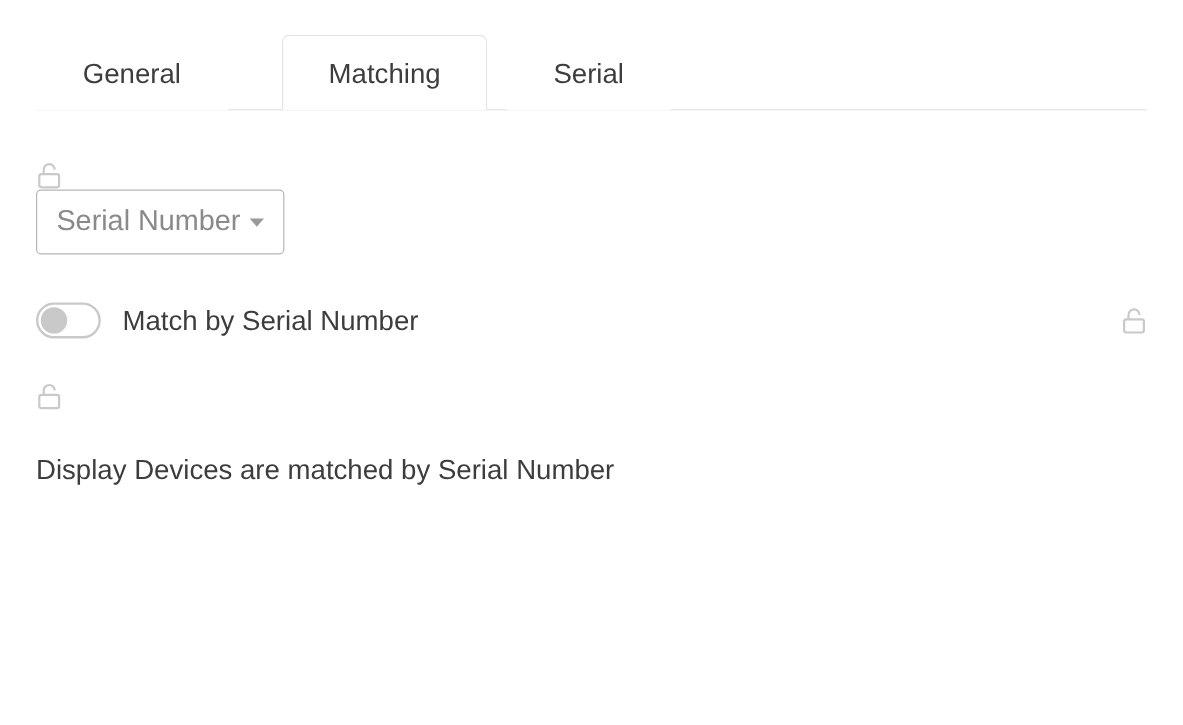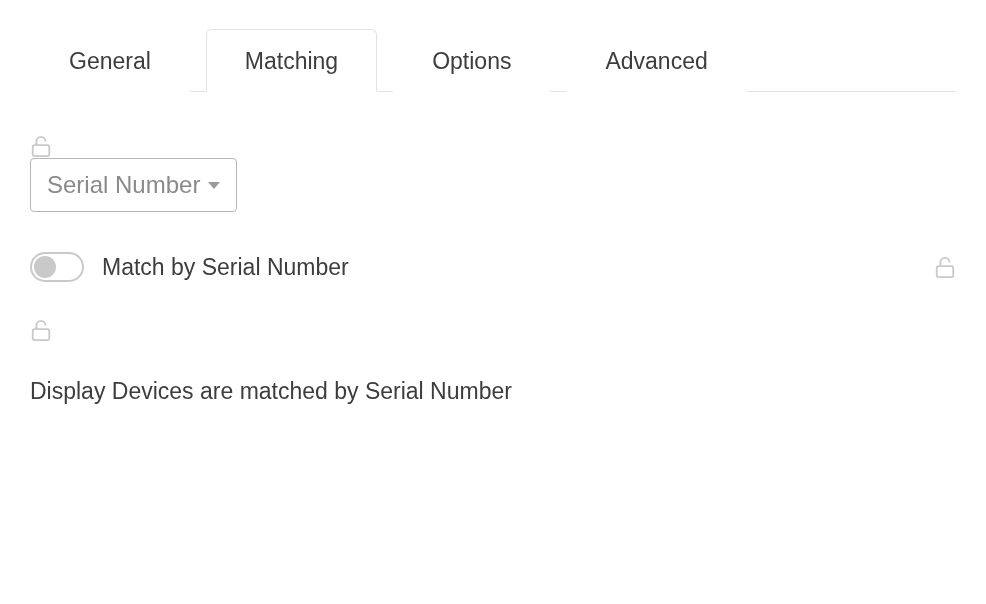--- a/index.html
+++ b/index.html
@@ -24,20 +24,21 @@
       border: 1px solid transparent;
       border-bottom: none;
       position: relative;
       top: 1px;
       background: #fff;
       border-radius: 6px 6px 0 0;
     }
     .tab.active {
       border-color: #e3e3e3;
       border-bottom: 1px solid #fff;
+      margin-left: 29px;
     }
     .content {
       padding-top: 42px;
     }
     .field-label {
       font-size: 23px;
       color: #3d3d3d;
       margin-bottom: 18px;
     }
     .row {
@@ -98,22 +99,21 @@
       color: #3d3d3d;
       margin-top: 24px;
     }
   </style>
 </head>
 <body>
 
 <div class="tabs">
   <div class="tab">General</div>
   <div class="tab active">Matching</div>
-  <div class="tab">Options</div>
-  <div class="tab">Advanced</div>
+  <div class="tab">Serial</div>
 </div>
 
 <div class="content">
 
   <div class="row">
     <span class="lock-icon">
       <svg viewBox="0 0 24 26" width="22" height="24" fill="none" stroke="#c9c9c9" stroke-width="2">
         <rect x="3" y="12" width="18" height="12" rx="2"></rect>
         <path d="M7 12 V8 a5 5 0 0 1 10 0"></path>
       </svg>

